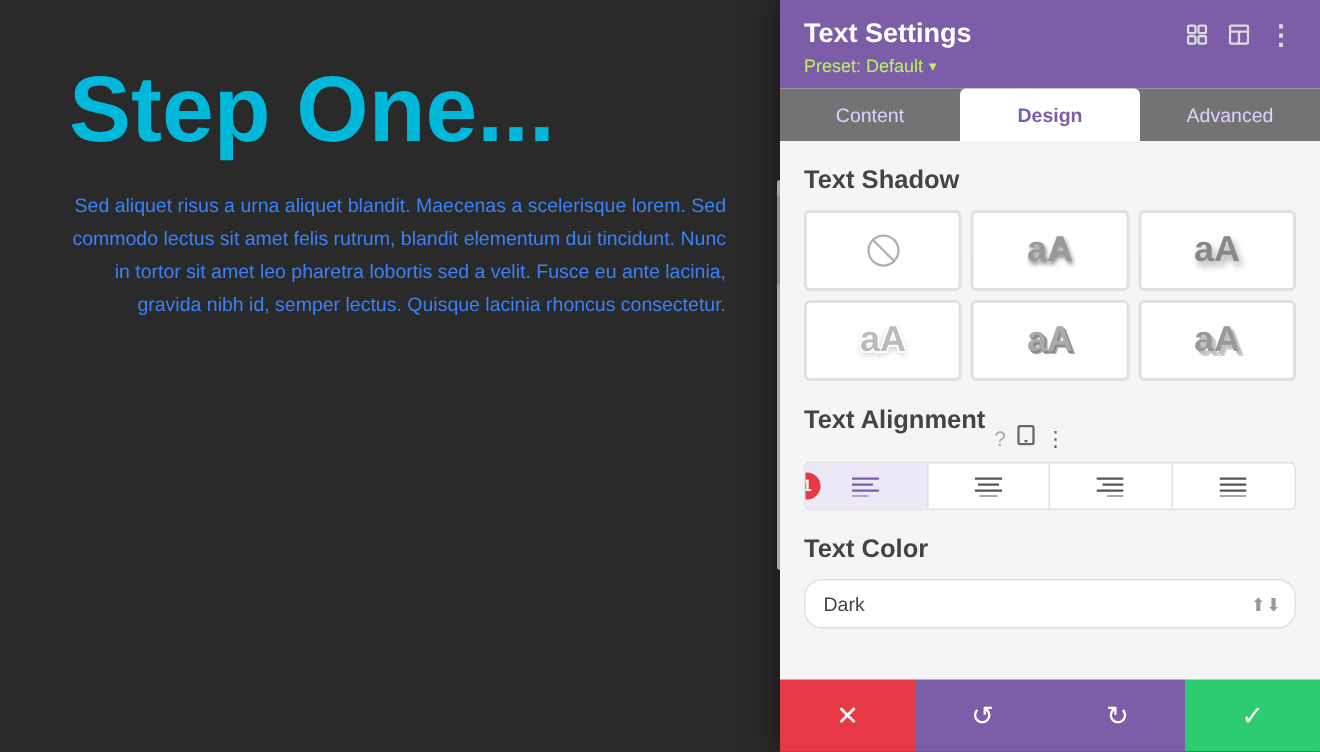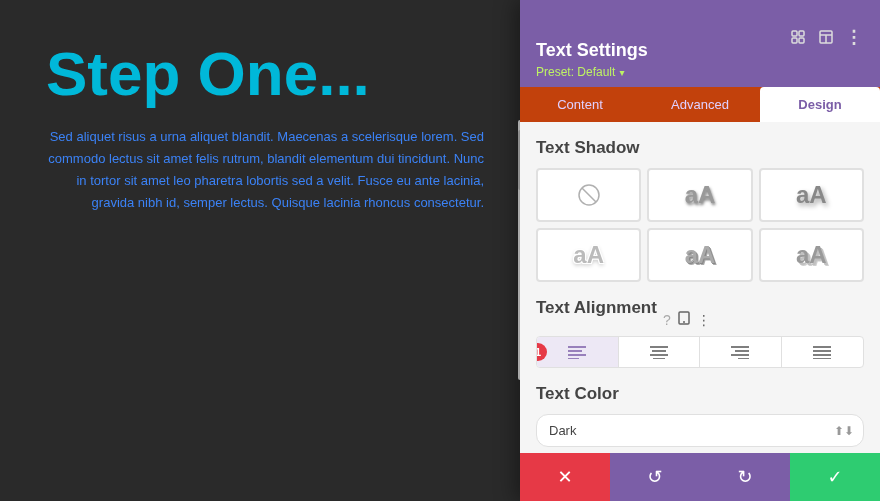--- a/index.html
+++ b/index.html
@@ -59,21 +59,20 @@
       display: flex;
       align-items: center;
       justify-content: space-between;
       margin-bottom: 4px;
     }
 
     .panel-title {
       color: #fff;
       font-size: 18px;
       font-weight: 700;
-      margin-top: 28px;
     }
 
     .panel-header-icons {
       display: flex;
       gap: 8px;
       align-items: center;
     }
 
     .panel-header-icon {
       color: #ddd;
@@ -96,21 +95,21 @@
       cursor: pointer;
     }
 
     .panel-preset .caret {
       font-size: 10px;
     }
 
     
     .panel-tabs {
       display: flex;
-      background: #c2410c;
+      background: #737373;
     }
 
     .tab {
       flex: 1;
       text-align: center;
       padding: 10px 0;
       color: #e0d0ff;
       font-size: 13px;
       cursor: pointer;
       font-weight: 500;
@@ -351,22 +350,22 @@
       </div>
     </div>
     <div class="panel-preset">
       <span>Preset: Default</span>
       <span class="caret">▾</span>
     </div>
   </div>
 
   <div class="panel-tabs">
     <div class="tab">Content</div>
+    <div class="tab active">Design</div>
     <div class="tab">Advanced</div>
-    <div class="tab active">Design</div>
   </div>
 
   <div class="panel-body">
 
     <div class="align-section">
       <div class="section-title">Text Shadow</div>
       <div class="shadow-grid">
 
         <div class="shadow-option">
           <svg width="24" height="24" viewBox="0 0 24 24" fill="none">

